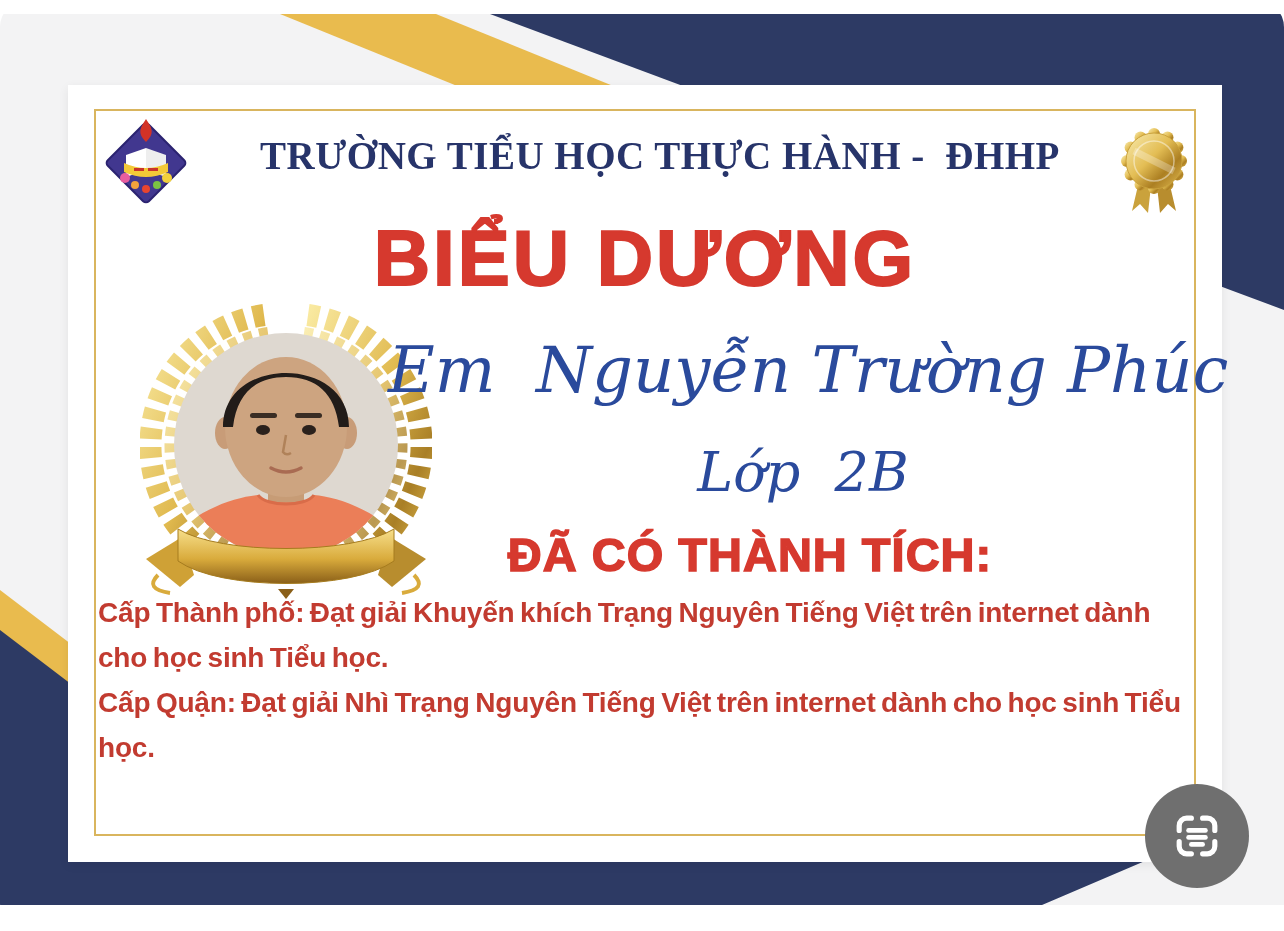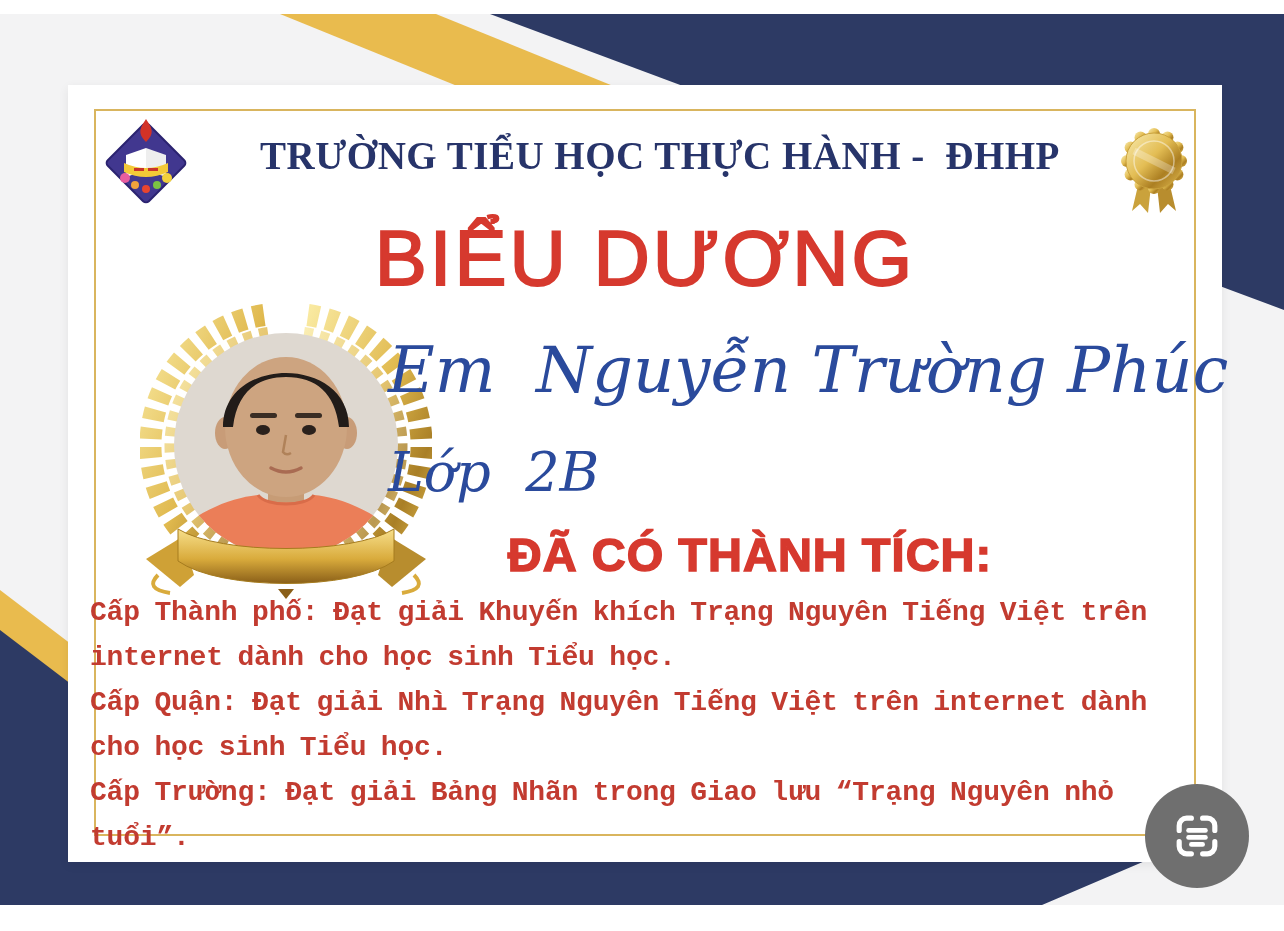--- a/index.html
+++ b/index.html
@@ -1,17 +1,17 @@
 <!DOCTYPE html>
 <html><head>
 <meta charset="utf-8">
 <style>
   html,body{margin:0;padding:0;background:#ffffff;}
   .stage{position:relative;width:1284px;height:931px;overflow:hidden;background:#ffffff;
-         font-family:"Liberation Sans",sans-serif;}
+         font-family:"Liberation Sans",sans-serif;border-radius:27px;}
   .bg-grey{position:absolute;left:0;top:14px;width:1284px;height:891px;background:#f3f3f4;}
   .decor{position:absolute;left:0;top:0;width:1284px;height:931px;}
   .navy-top{position:absolute;left:0;top:0;width:1284px;height:931px;background:#2d3a64;
             clip-path:polygon(490px 14px,1284px 14px,1284px 310px);}
   .gold-top{position:absolute;left:0;top:0;width:1284px;height:931px;background:#e9bb4e;
             clip-path:polygon(280px 14px,436px 14px,628px 92px,472px 92px);}
   .navy-bottom{position:absolute;left:0;top:0;width:1284px;height:931px;background:#2d3a64;
             clip-path:polygon(0px 628px,302px 858px,1152px 858px,1042px 905px,0px 905px);}
   .gold-bottom{position:absolute;left:0;top:0;width:1284px;height:931px;background:#e9bb4e;
             clip-path:polygon(0px 590px,0px 630px,92px 700px,92px 660px);}
@@ -20,31 +20,31 @@
 
   .card{position:absolute;left:68px;top:85px;width:1154px;height:777px;background:#ffffff;
         box-shadow:0 3px 10px rgba(0,0,0,.07);}
   .card-border{position:absolute;left:26px;right:26px;top:24px;bottom:26px;
         border:2px solid #d9b55e;pointer-events:none;}
 
   .school-name{position:absolute;left:150px;right:120px;top:48px;text-align:center;
         font-family:"Liberation Serif",serif;font-weight:700;font-size:39px;
         color:#27346a;letter-spacing:.5px;white-space:pre;}
   .title{position:absolute;left:0;width:100%;top:128px;text-align:center;
-        font-weight:400;font-size:78px;color:#d6392e;letter-spacing:3px;
+        font-weight:700;font-size:78px;color:#d6392e;letter-spacing:3px;
         -webkit-text-stroke:2px #d6392e;}
-  .script{position:absolute;left:320px;width:830px;text-align:left;
+  .script{position:absolute;left:320px;width:830px;text-align:center;
         font-family:"DejaVu Serif",serif;font-style:italic;color:#2a4a9c;white-space:pre;}
   .recipient{top:248px;font-size:64px;}
   .class-line{top:356px;font-size:54px;}
   .heading{position:absolute;left:312px;width:740px;top:442px;text-align:center;
         font-weight:700;font-size:47px;color:#d6392e;letter-spacing:1px;
         -webkit-text-stroke:1.5px #d6392e;}
-  .achievements{position:absolute;left:22px;top:505px;width:1104px;
-        font-family:Liberation Mono, monospace;font-weight:700;font-size:28px;
+  .achievements{position:absolute;left:30px;top:505px;width:1104px;
+        font-family:Liberation Sans, sans-serif;font-weight:700;font-size:28px;
         color:#c23b30;line-height:45px;letter-spacing:-.2px;word-spacing:-2px;}
   .achievements p{margin:0;}
 
   .logo{position:absolute;left:30px;top:30px;width:96px;height:96px;}
   .medal{position:absolute;right:32px;top:40px;width:72px;height:96px;}
   .emblem{position:absolute;left:72px;top:212px;width:292px;height:310px;}
 
   .lens-btn{position:absolute;left:1145px;top:784px;width:104px;height:104px;border:none;
         border-radius:50%;background:#6f6f6f;cursor:pointer;padding:0;
         display:flex;align-items:center;justify-content:center;z-index:10;}
@@ -162,21 +162,20 @@
       <path d="M138 292 L146 302 L154 292 Z" fill="#8a5f18"></path>
     </svg>
 
     <div class="script recipient">Em  Nguyễn Trường Phúc</div>
     <div class="script class-line">Lớp  2B</div>
     <div class="heading">ĐÃ CÓ THÀNH TÍCH:</div>
 
     <div class="achievements">
       <p>Cấp Thành phố: Đạt giải Khuyến khích Trạng Nguyên Tiếng Việt trên internet dành cho học sinh Tiểu học.</p>
       <p>Cấp Quận: Đạt giải Nhì Trạng Nguyên Tiếng Việt trên internet dành cho học sinh Tiểu học.</p>
-      <p>Cấp Trường: Đạt giải Bảng Nhãn trong Giao lưu “Trạng Nguyên nhỏ tuổi”.</p>
     </div>
   </div>
 
   <div class="strip-top"></div>
   <div class="strip-bottom"></div>
 
   <button class="lens-btn">
     <svg width="60" height="60" viewBox="0 0 64 64" fill="none" stroke="#ffffff" stroke-width="5.5" stroke-linecap="round" stroke-linejoin="round">
       <path d="M26 13 h-5 a8 8 0 0 0 -8 8 v5"></path>
       <path d="M38 13 h5 a8 8 0 0 1 8 8 v5"></path>

